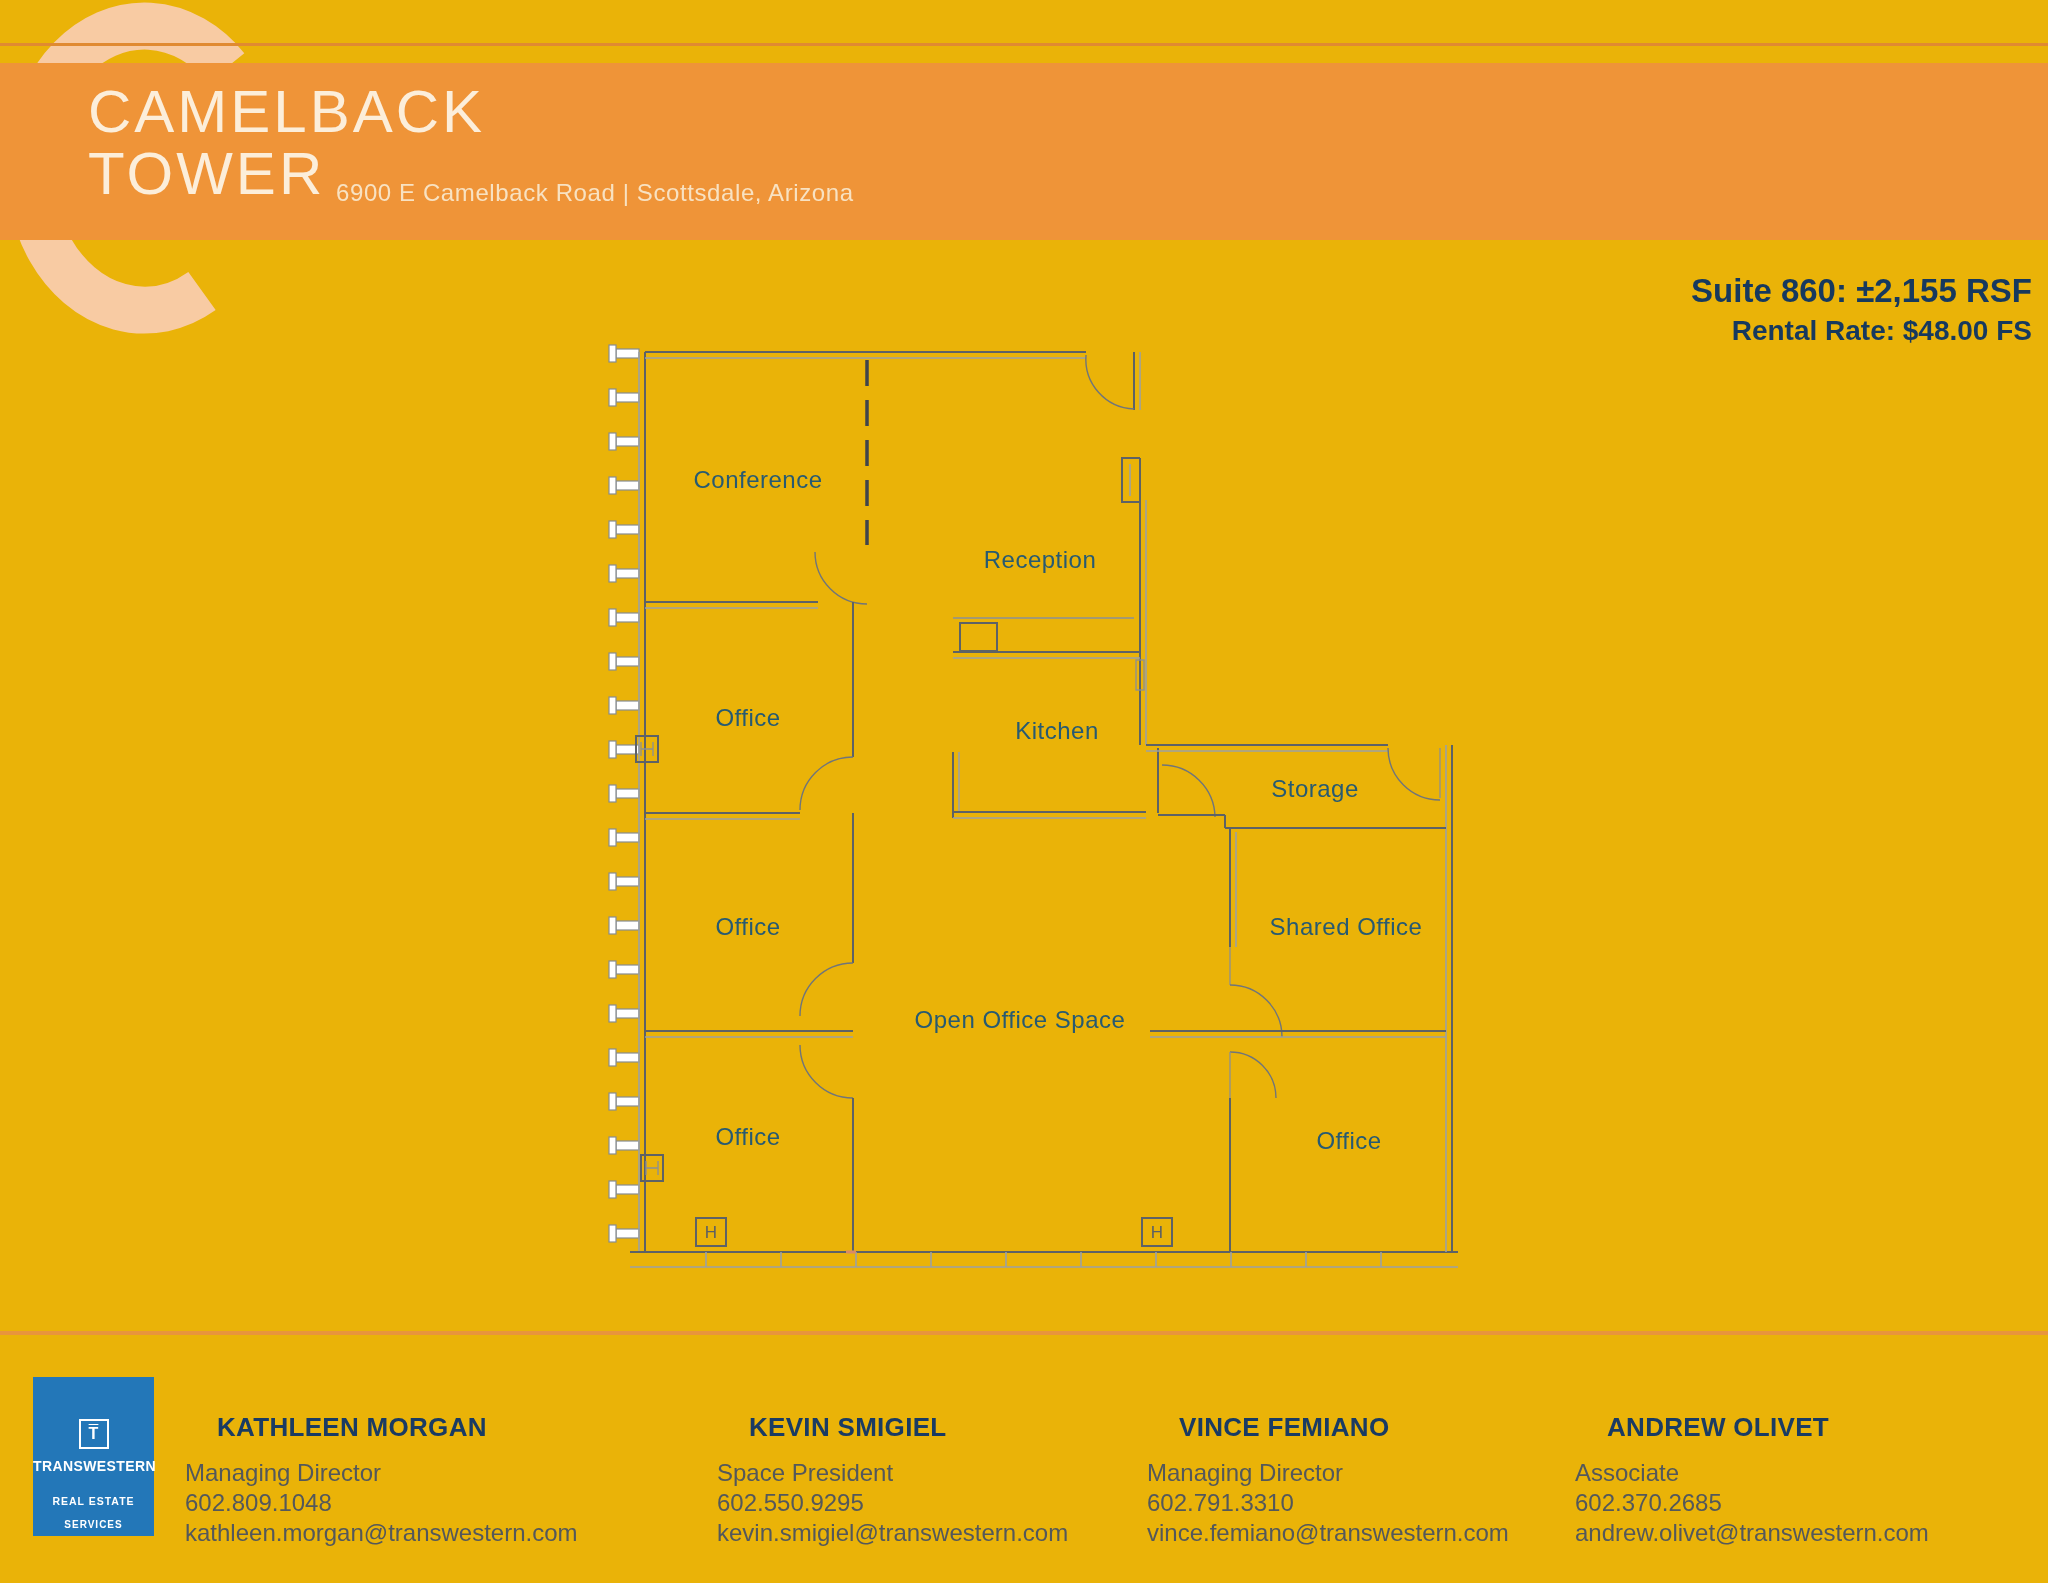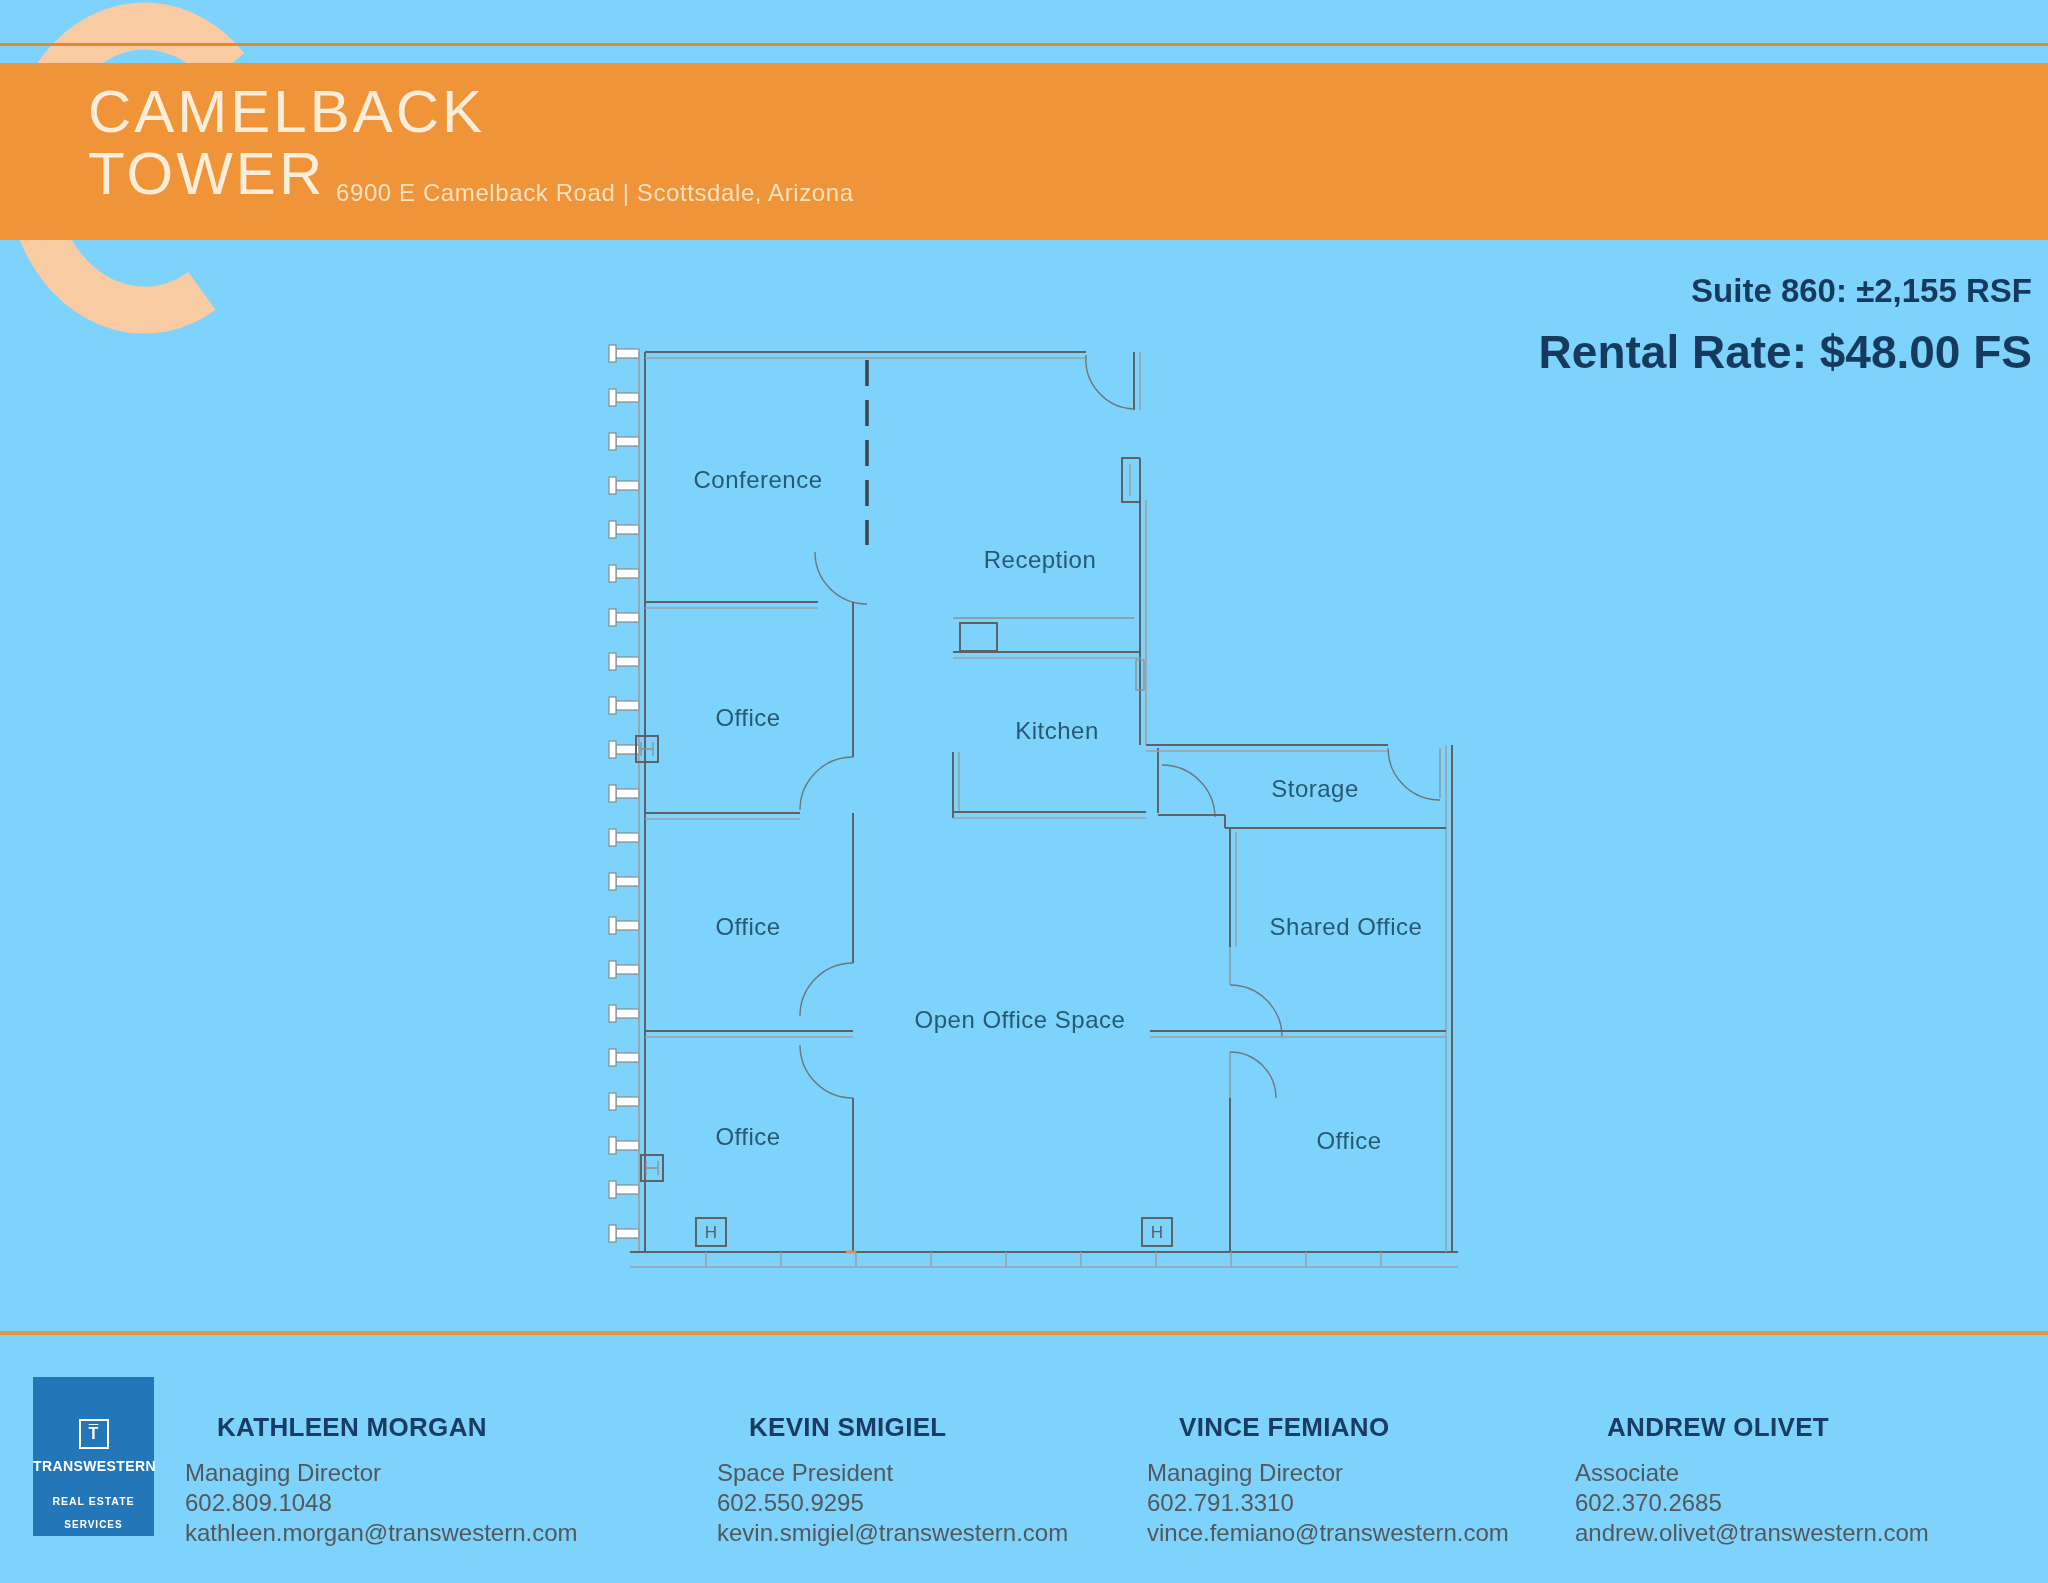--- a/index.html
+++ b/index.html
@@ -1,34 +1,34 @@
 <!DOCTYPE html>
 <html><head>
 <meta charset="utf-8">
 <style>
   html,body{margin:0;padding:0;background:#ffffff;}
-  .page{position:relative;width:2048px;height:1583px;background:#7dd3fc;overflow:hidden;
+  .page{position:relative;width:2048px;height:1583px;background:#eab308;overflow:hidden;
         font-family:"Liberation Sans",sans-serif;}
 
   
   .cmark{position:absolute;left:0;top:0;z-index:1;}
 
   
   .topline{position:absolute;left:0;top:43px;width:100%;height:3px;background:#E08A31;z-index:2;}
 
   
   .banner{position:absolute;left:0;top:63px;width:100%;height:177px;background:#EF9438;z-index:3;}
   .title{position:absolute;left:88px;top:18px;color:#FCEEDA;font-size:60px;line-height:62px;
          letter-spacing:3px;font-weight:400;}
   .address{position:absolute;left:336px;bottom:33px;color:#F8E2C2;font-size:24px;letter-spacing:0.6px;margin-top:46px;}
 
   
   .listing{position:absolute;top:272px;right:16px;text-align:right;color:#16395E;font-weight:bold;z-index:4;}
   .listing .l1{font-size:33px;}
-  .listing .l2{font-size:46px;margin-top:15px;}
+  .listing .l2{font-size:28px;margin-top:5px;}
 
   
   svg.plan{position:absolute;left:600px;top:330px;width:880px;height:950px;z-index:4;}
   .w{stroke:#5d6266;stroke-width:2;fill:none;}
   .w2{stroke:#9ba0a4;stroke-width:1.6;fill:none;}
   .arc{stroke:#70757a;stroke-width:1.4;fill:none;}
   .thin{stroke:#8b9094;stroke-width:1.3;fill:none;}
   .dash{stroke:#40454b;stroke-width:3.5;fill:none;stroke-dasharray:26 14;}
   .finr{fill:#ffffff;stroke:#878c90;stroke-width:1.2;}
   .lbl{font-family:"Liberation Sans",sans-serif;font-size:24px;fill:#275A72;letter-spacing:0.5px;text-anchor:middle;}

